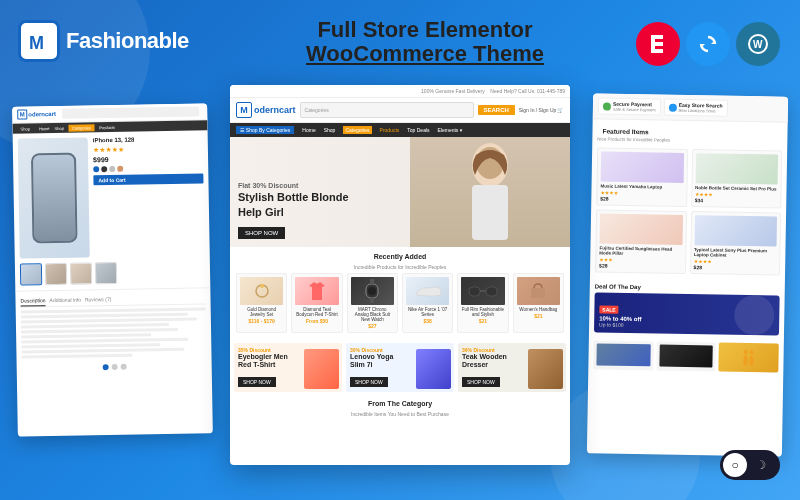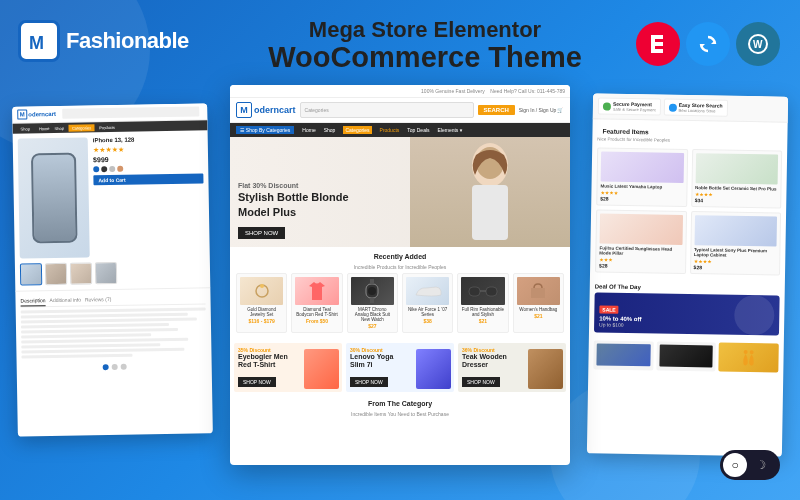--- a/index.html
+++ b/index.html
@@ -655,24 +655,25 @@
     }
 
     .main-title-line1 {
       font-size: 22px;
       font-weight: 900;
       color: #222;
       line-height: 1.1;
     }
 
     .main-title-line2 {
-      font-size: 29px;
+      font-size: 22px;
       font-weight: 900;
       color: #222;
       line-height: 1.1;
+      text-decoration: underline;
     }
   </style>
 </head>
 <body>
 
 <div class="outer-bg">
 
   <div class="bg-circle" style="width:200px;height:200px;top:-50px;left:-50px;"></div>
   <div class="bg-circle" style="width:150px;height:150px;bottom:-30px;right:100px;"></div>
 
@@ -680,21 +681,21 @@
     <div class="logo-icon">
       <svg width="28" height="28" viewBox="0 0 28 28">
         <rect width="28" height="28" rx="5" fill="white"></rect>
         <text x="4" y="22" font-size="18" font-weight="900" fill="#1565c0">M</text>
       </svg>
     </div>
     <span class="brand-name">Fashionable</span>
   </div>
 
   <div class="main-title-area">
-    <div class="main-title-line1">Mega Store Elementor</div>
+    <div class="main-title-line1">Full Store Elementor</div>
     <div class="main-title-line2">WooCommerce Theme</div>
   </div>
 
   <div class="plugin-icons">
     <div class="plugin-icon pi-elementor">
       <svg width="22" height="22" viewBox="0 0 22 22">
         <rect width="4" height="18" x="4" y="2" fill="white"></rect>
         <rect width="12" height="4" x="4" y="2" fill="white"></rect>
         <rect width="12" height="4" x="4" y="9" fill="white"></rect>
         <rect width="12" height="4" x="4" y="16" fill="white"></rect>
@@ -808,21 +809,21 @@
       <span style="color:white;font-size:5px;background:#f59e0b;padding:1px 2px;">Categories</span>
       <span style="color:#f59e0b;font-size:5px;">Products</span>
       <span style="color:white;font-size:5px;">Top Deals</span>
       <span style="color:white;font-size:5px;">Elements ▾</span>
     </div>
 
     <div class="hero-section">
       <div class="hero-text">
         <div class="hero-discount">Flat 30% Discount</div>
         <div class="hero-title">Stylish Bottle Blonde</div>
-        <div class="hero-title">Model Plus</div>
+        <div class="hero-title">Help Girl</div>
         <div class="hero-btn">SHOP NOW</div>
       </div>
       <div class="hero-image-area">
 
         <svg width="90" height="105" viewBox="0 0 90 105">
           <ellipse cx="45" cy="25" rx="18" ry="22" fill="#f0d8c0"></ellipse>
           <rect x="27" y="45" width="36" height="55" rx="4" fill="#e8e8e8"></rect>
           <ellipse cx="45" cy="23" rx="14" ry="16" fill="#c8a880"></ellipse>
 
           <path d="M31 15 Q45 5 59 15 Q65 25 60 35 Q55 20 45 18 Q35 20 30 35 Q25 25 31 15Z" fill="#8B5E3C"></path>

